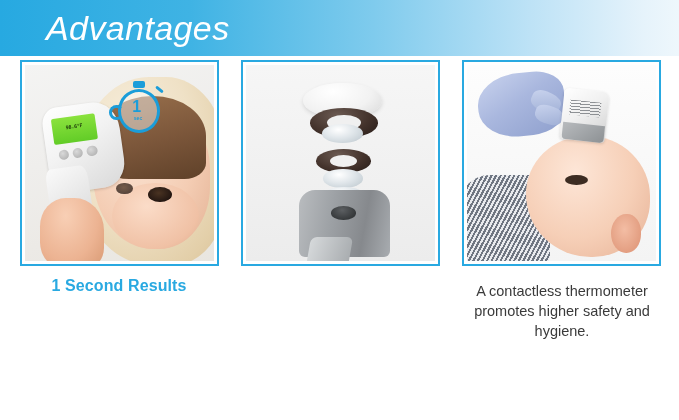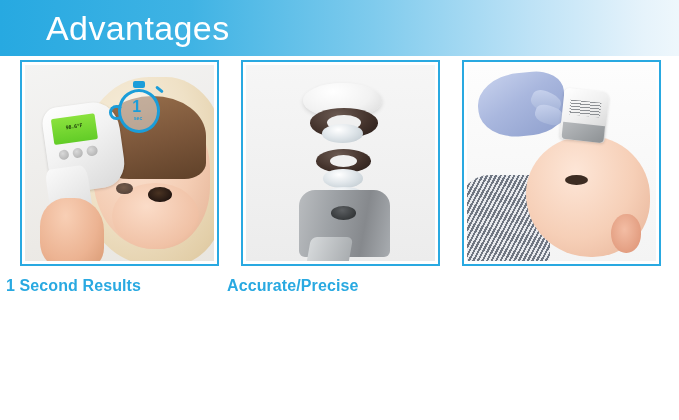--- a/index.html
+++ b/index.html
@@ -8,20 +8,21 @@
     font-family:"Liberation Sans", sans-serif;
     background:#ffffff;
     overflow:hidden;
     position:relative;
   }
 
   
   .header {
     position:absolute; left:0; top:0; width:679px; height:56px;
     background:linear-gradient(to right,#27a9e1 0%,#3fb3e4 28%,#7fcbed 55%,#bde2f6 78%,#e6f3fb 95%,#eef7fc 100%);
+    font-style:italic;
   }
   .header-title {
     position:absolute; left:46px; top:8px;
     font-size:34px; font-weight:300; letter-spacing:0.4px;
     color:#ffffff; line-height:40px;
     white-space:nowrap;
   }
 
   
   .cards { position:absolute; left:0; top:60px; width:679px; height:208px; }
@@ -228,21 +229,21 @@
     background:radial-gradient(ellipse at 45% 40%,#f3bda4 0%,#e39e81 70%);
     border-radius:50% 46% 48% 50%;
   }
   .p3 .beye {
     position:absolute; right:36%; top:56%; width:12%; height:5%;
     background:#3c2c22; border-radius:50%;
   }
 
   
   .texts { position:absolute; left:0; top:276px; width:679px; }
-  .col { position:absolute; top:0; text-align:left; }
+  .col { position:absolute; top:0; text-align:center; }
   .col-1 { left:6px;   width:226px; }
   .col-2 { left:227px; width:226px; }
   .col-3 { left:448px; width:228px; }
 
   .col-title {
     color:#29a9e1; font-size:16px; font-weight:bold;
     line-height:20px; letter-spacing:0.1px;
   }
   .col-body {
     margin-top:5px; color:#3a3a3a;
@@ -327,19 +328,19 @@
 
 </div>
 
 <div class="texts">
 
   <div class="col col-1">
     <div class="col-title">1 Second Results</div>
   </div>
 
   <div class="col col-2">
-    <div class="col-title">Accurate/Precise</div>
   </div>
 
   <div class="col col-3">
+    <div class="col-body">A contactless thermometer promotes higher safety and hygiene.</div>
   </div>
 
 </div>
 
 </body></html>

